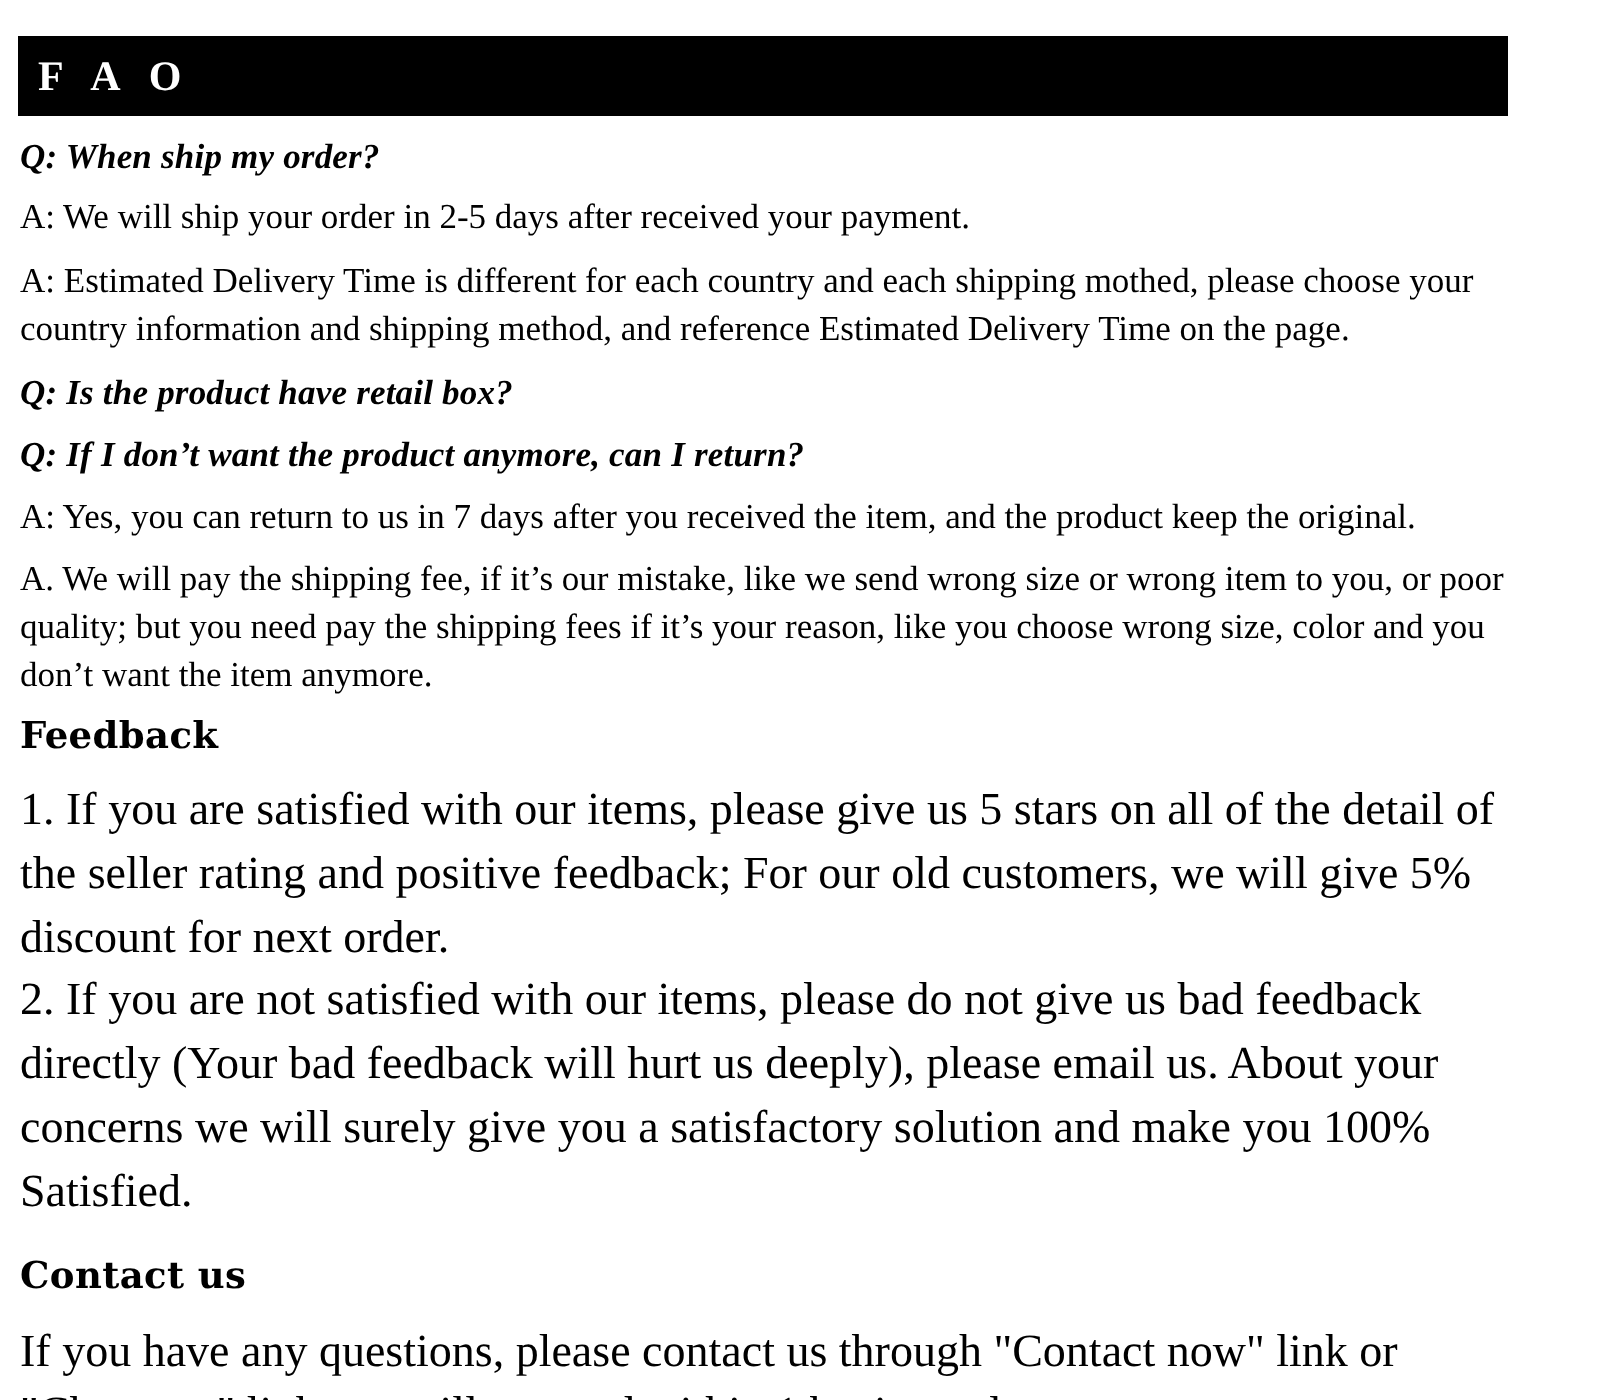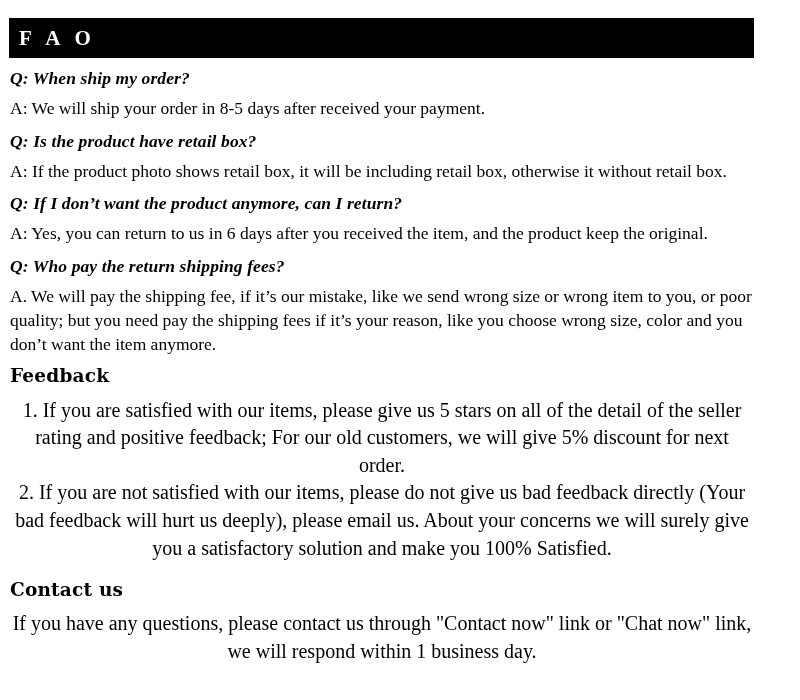--- a/index.html
+++ b/index.html
@@ -66,25 +66,24 @@
   }
   .section-title {
     font-family: "DejaVu Serif", "Liberation Serif", serif;
     font-weight: bold;
     font-size: 18.5px;
     line-height: 1.25;
     margin: 0 0 0 1px;
     letter-spacing: 0.2px;
   }
   .section-body {
-    font-size: 20px;
+    font-size: 23px;
     line-height: 1.38;
     margin: 9px 0 0 1px;
     max-width: 781px;
-    text-align: center;
   }
   .section-body .para {
     margin: 0;
   }
 
   #feedback-section {
   }
   #contact-section {
     margin-top: 16px;
   }
@@ -96,38 +95,37 @@
 <body>
 
 <div class="page">
 
   <div class="title-bar">F A O</div>
 
   <div class="faq">
 
     <div class="faq-item">
       <div class="faq-q">Q: When ship my order?</div>
-      <div class="faq-a">A: We will ship your order in 8-5 days after received your payment.</div>
+      <div class="faq-a">A: We will ship your order in 2-5 days after received your payment.</div>
     </div>
 
     <div class="faq-item">
+      <div class="faq-a">A: Estimated Delivery Time is different for each country and each shipping mothed, please choose your country information and shipping method, and reference Estimated Delivery Time on the page.</div>
     </div>
 
     <div class="faq-item">
       <div class="faq-q">Q: Is the product have retail box?</div>
-      <div class="faq-a">A: If  the product photo shows retail box, it will be including retail box, otherwise it without retail box.</div>
     </div>
 
     <div class="faq-item">
       <div class="faq-q">Q: If I don’t want the product anymore, can I return?</div>
-      <div class="faq-a">A: Yes, you can return to us in 6 days after you received the item, and the product keep the original.</div>
+      <div class="faq-a">A: Yes, you can return to us in 7 days after you received the item, and the product keep the original.</div>
     </div>
 
     <div class="faq-item">
-      <div class="faq-q">Q: Who pay the return shipping fees?</div>
       <div class="faq-a">A.  We will pay the shipping fee, if  it’s our mistake, like we send wrong size or wrong item to you, or poor quality; but you need pay the shipping fees if  it’s your reason, like you choose wrong size, color and you don’t want the item anymore.</div>
     </div>
 
   </div>
 
   <div class="section" id="feedback-section">
     <div class="section-title">Feedback</div>
     <div class="section-body" id="feedback-body">
       <div class="para">1.  If you are satisfied with our items, please give us 5 stars on all of the detail of the seller rating and positive feedback; For our old customers, we will give 5% discount for next order.</div>
       <div class="para">2.  If you are not satisfied with our items, please do not give us bad feedback directly (Your bad feedback will hurt us deeply), please email us. About your concerns we will surely give you a satisfactory solution and make you 100% Satisfied.</div>

